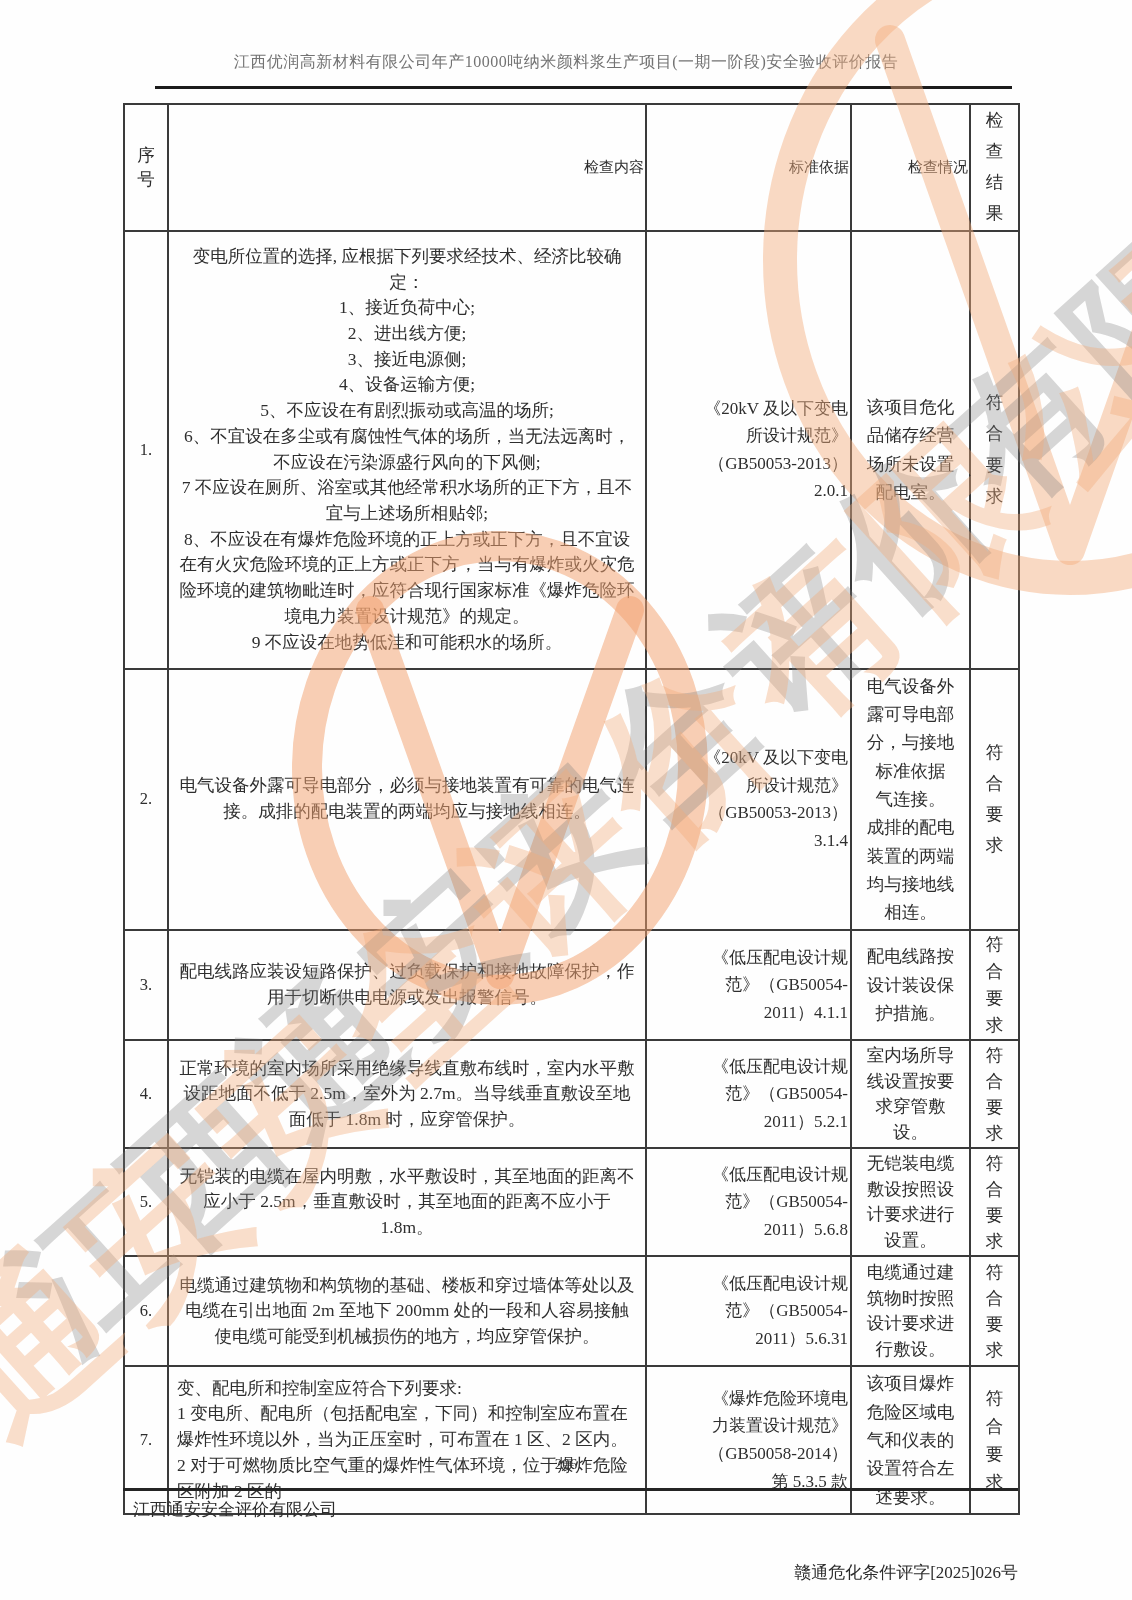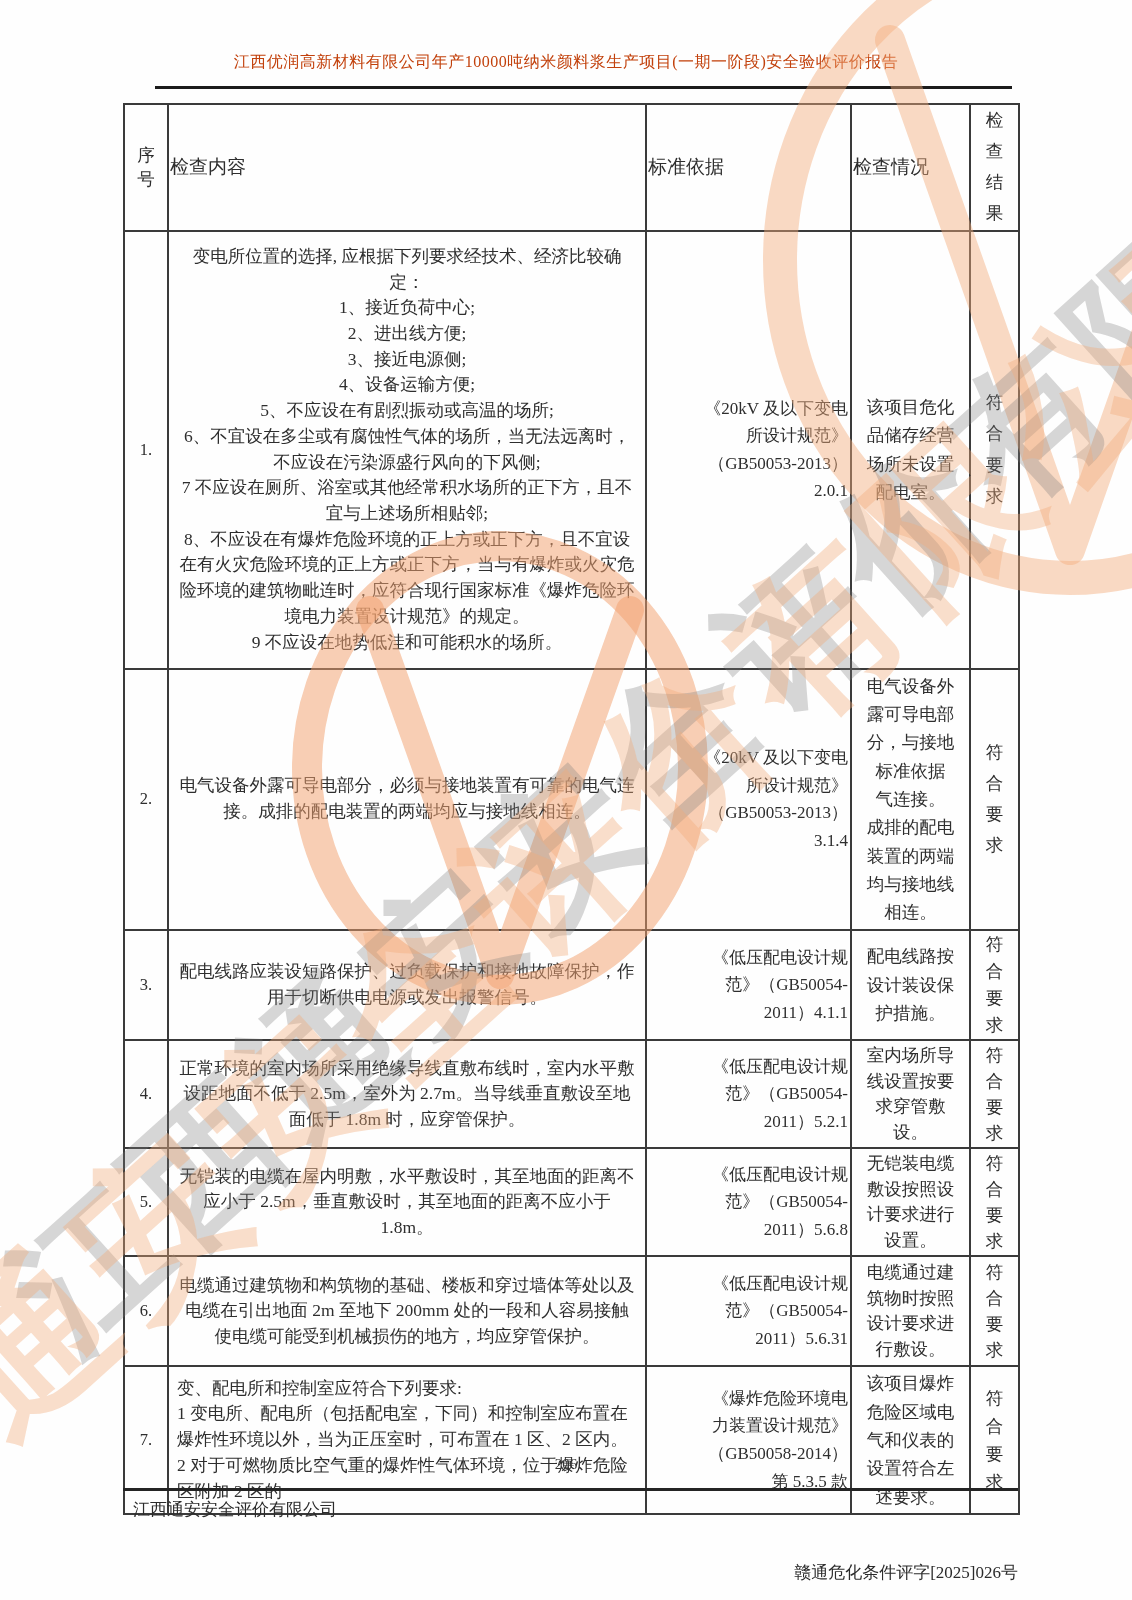--- a/index.html
+++ b/index.html
@@ -2,36 +2,36 @@
 <html><head>
 <meta charset="utf-8">
 <style>
   html,body { margin:0; padding:0; background:#ffffff; }
   .page {
     position:relative; width:1132px; height:1600px; background:#fefefe;
     font-family:"Liberation Serif","DejaVu Serif",serif; color:#2e2e2e; overflow:hidden;
   }
   
   .doc-title { position:absolute; top:52px; left:0; width:100%; text-align:center;
-    font-size:16px; letter-spacing:0.5px; color:#c2410c; }
+    font-size:16px; letter-spacing:0.5px; color:#737373; }
   .header-rule { position:absolute; left:155px; top:86px; width:857px; height:3px; background:#1b1b1b; }
 
   
   table.checklist { position:absolute; left:123px; top:103px; width:895px;
     border-collapse:collapse; table-layout:fixed; }
   table.checklist td { border:2px solid #3a3a3a; vertical-align:middle; overflow:hidden; }
   td.no { font-size:16.5px; text-align:center; }
   td.content { font-size:17.5px; line-height:1.47; text-align:center; white-space:pre-line; padding:2px 8px; }
   td.basis { font-size:17px; line-height:1.62; text-align:right; white-space:pre-line; padding:2px 2px; }
   td.situation { font-size:17.5px; line-height:1.62; text-align:center; white-space:pre-line; padding:2px 12px; }
   td.result { text-align:center; padding:0; }
   .vert { display:inline-block; width:1.15em; word-break:break-all; line-height:1.78;
     font-size:17.5px; text-align:center; vertical-align:middle; }
   td.hno { font-size:17.5px; text-align:center; white-space:pre-line; }
-  td.hcell { font-size:19px; text-align:left; }
+  td.hcell { font-size:15px; text-align:right; }
 
   
   .pageno { position:absolute; top:1456px; left:0; width:100%; text-align:center; font-size:15px; color:#333; }
   .footer-rule { position:absolute; left:123px; top:1488px; width:895px; height:2.5px; background:#242424; }
   .footer-left { position:absolute; left:133px; top:1498px; font-size:17px; color:#2b2b2b; }
   .footer-right { position:absolute; right:114px; top:1561px; font-size:17px; color:#2b2b2b; }
 
   
   .wm { position:absolute; left:0; top:0; width:1132px; height:1600px; pointer-events:none; z-index:5; }
   .wm-diag { position:absolute; white-space:nowrap; font-weight:bold;

